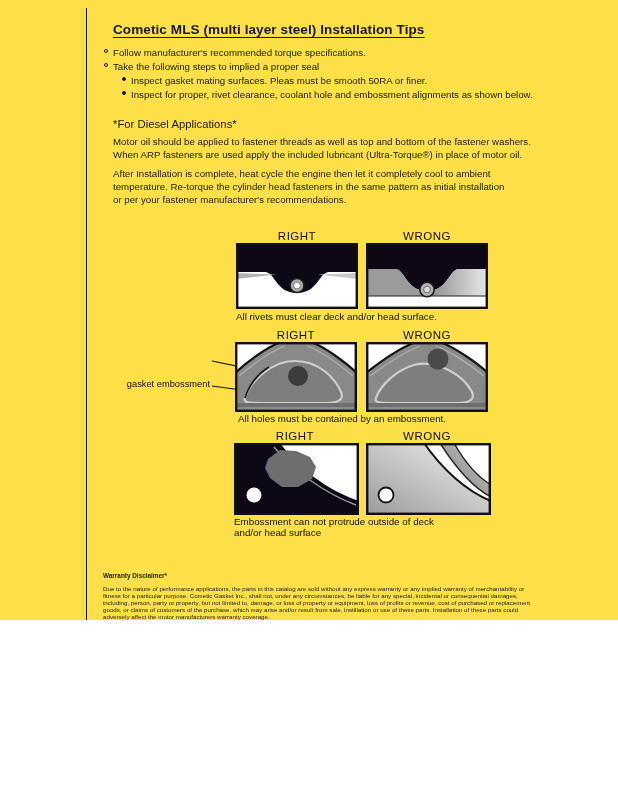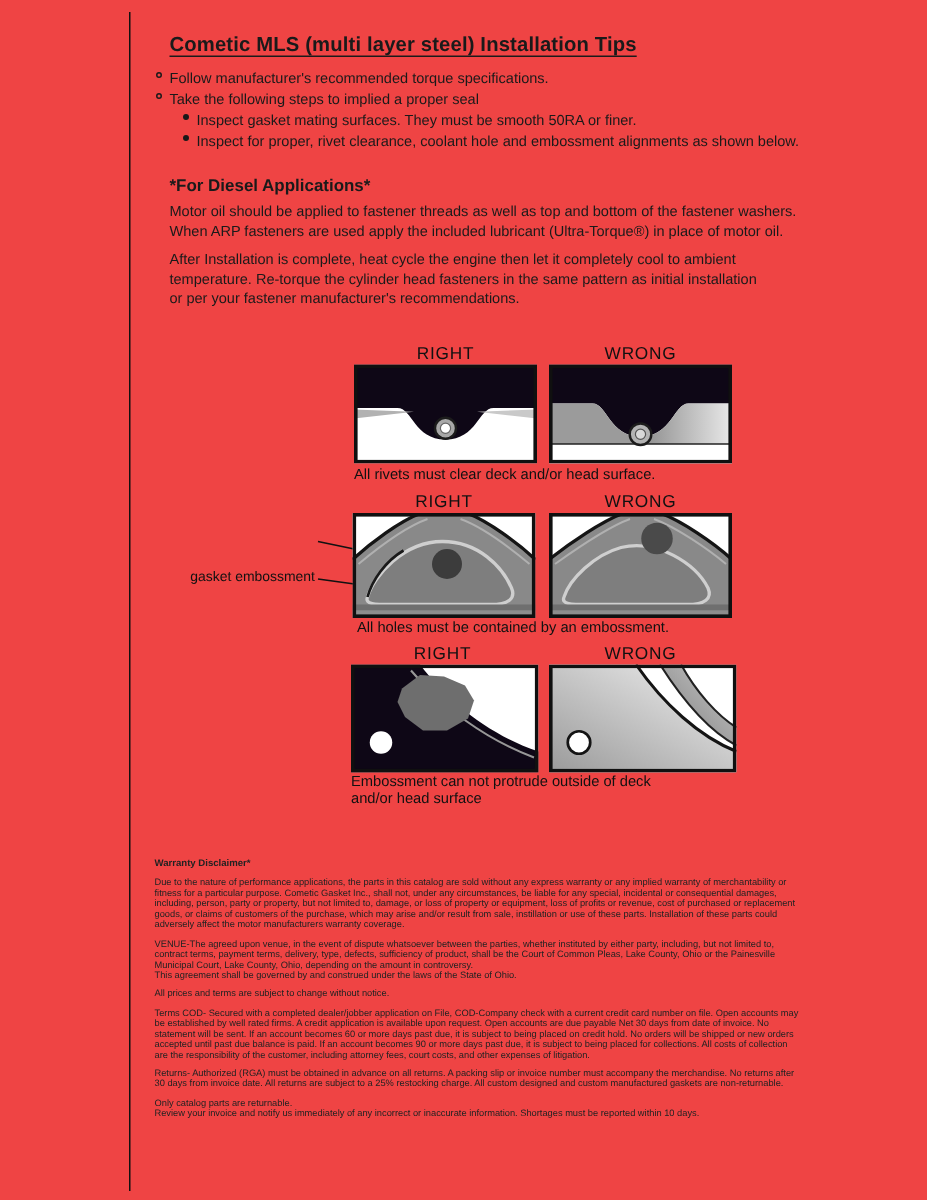--- a/index.html
+++ b/index.html
@@ -1,33 +1,33 @@
 <!DOCTYPE html>
 <html><head>
 <meta charset="utf-8">
 <style>
   * { margin:0; padding:0; box-sizing:border-box; }
   html,body { background:#ffffff; }
   .page {
-    position:relative; width:618px; height:800px; background:#ef4444;
+    position:relative; width:618px; height:620px; background:#fde047;
     font-family:"Liberation Sans", sans-serif; color:#1a1a1a; overflow:hidden;
   }
   .edge-line { position:absolute; left:86px; top:8px; width:1px; height:786px; background:#111; }
   .title {
     position:absolute; left:113px; top:22px; font-size:13.5px; font-weight:bold;
     text-decoration:underline; text-underline-offset:3px; letter-spacing:0.1px;
   }
   .bullets { position:absolute; left:104px; top:46px; font-size:9.7px; line-height:14px; }
   .b-row { display:flex; align-items:baseline; }
   .b-marker { width:9px; display:inline-block; position:relative; }
   .b-marker i { position:absolute; top:-7px; left:0; width:4px; height:4px;
     border:1px solid #1a1a1a; border-radius:50%; display:block; }
   .b-marker.filled i { background:#1a1a1a; }
   .sub { margin-left:18px; }
-  .section-head { position:absolute; left:113px; top:118px; font-size:11.3px; font-weight:bold; }
+  .section-head { position:absolute; left:113px; top:118px; font-size:11.3px; font-weight:normal; }
   .para { position:absolute; left:113px; font-size:9.7px; line-height:13px; white-space:pre-line; width:440px; }
   .p1 { top:135px; }
   .p2 { top:167px; }
   .p3 { top:210px; }
   .rw-label { position:absolute; width:122px; text-align:center; font-size:11.5px; color:#111; letter-spacing:0.5px; }
   .diag { position:absolute; }
   .caption { position:absolute; font-size:9.8px; line-height:10.5px; white-space:pre-line; color:#111; }
   .annot { position:absolute; left:96px; width:114px; text-align:right; font-size:9.3px; line-height:10.5px; white-space:pre-line; color:#111; }
   .annot-lines { position:absolute; left:208px; top:355px; }
   .warranty { position:absolute; left:103px; top:572px; width:464px; font-size:6.2px; line-height:7px; color:#222; }
@@ -54,21 +54,21 @@
     <div class="b-row">
       <span class="b-marker">
           <i></i>
         </span>
       <span>Take the following steps to implied a proper seal</span>
     </div>
     <div class="b-row sub">
       <span class="b-marker filled">
           <i></i>
         </span>
-      <span>Inspect gasket mating surfaces.  They must be smooth 50RA or finer.</span>
+      <span>Inspect gasket mating surfaces.  Pleas must be smooth 50RA or finer.</span>
     </div>
     <div class="b-row sub">
       <span class="b-marker filled">
           <i></i>
         </span>
       <span>Inspect for proper, rivet clearance, coolant hole and embossment alignments as shown below.</span>
     </div>
   </div>
 
   <div class="section-head">*For Diesel Applications*</div>

